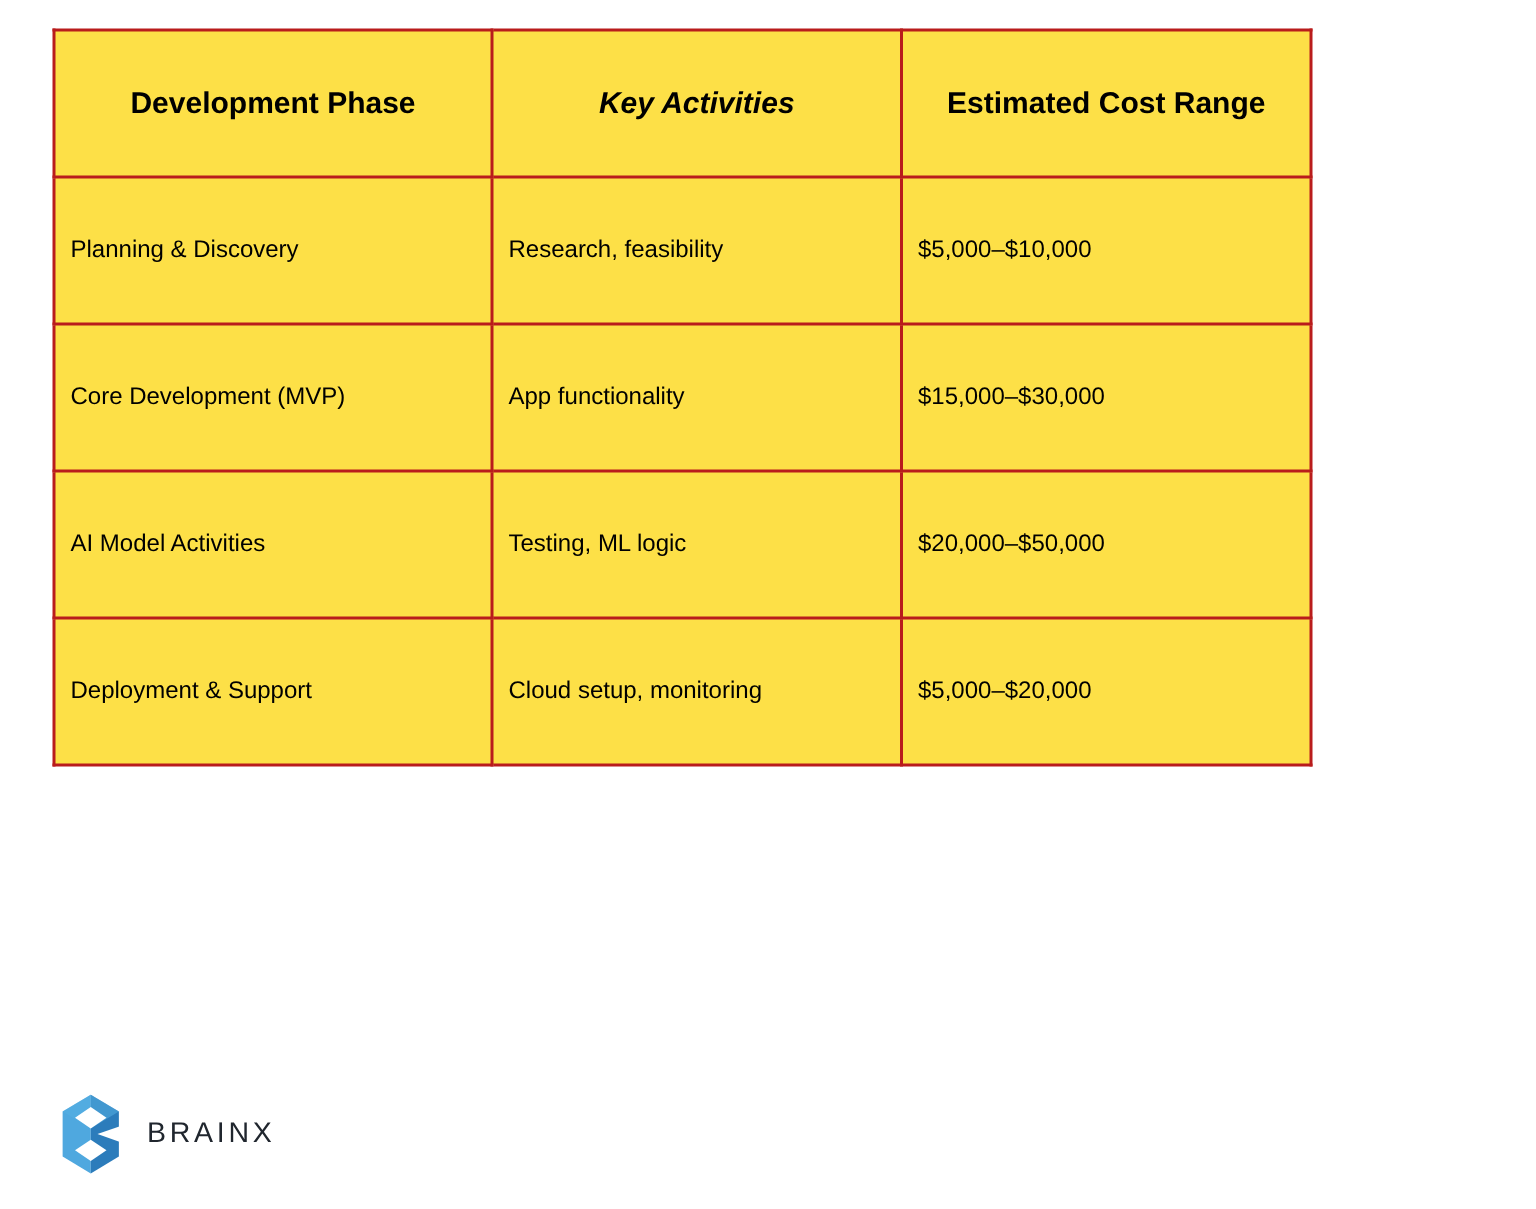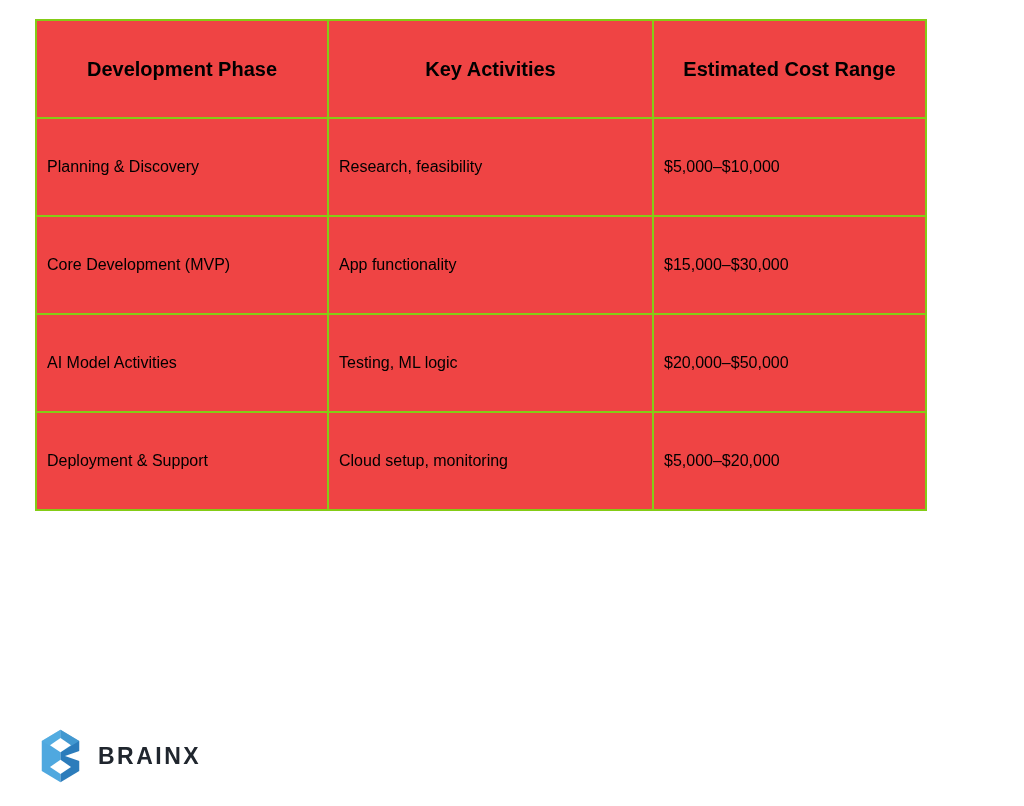--- a/index.html
+++ b/index.html
@@ -15,59 +15,59 @@
   .table-wrap {
     position: absolute;
     left: 35px;
     top: 19px;
   }
   table.cost-table {
     border-collapse: collapse;
     table-layout: fixed;
   }
   .cost-table th, .cost-table td {
-    border: 2px solid #84cc16;
-    background: #ef4444;
+    border: 2px solid #b91c1c;
+    background: #fde047;
     color: #000000;
     vertical-align: middle;
   }
   .cost-table th {
     height: 98px;
     font-size: 20px;
     font-weight: bold;
     text-align: center;
     padding: 0 8px;
   }
   .cost-table td {
     height: 98px;
     font-size: 16px;
     font-weight: normal;
     text-align: left;
     padding: 0 8px 0 10px;
   }
   .col-phase { width: 292px; }
-  .col-activities { width: 325px; }
+  .col-activities { width: 273px; font-style: italic; }
   .col-cost { width: 273px; margin-left: 45px; }
 
   .logo {
     position: absolute;
     left: 38px;
     top: 729px;
     display: flex;
     align-items: center;
     gap: 15px;
   }
   .logo-icon {
     width: 45px;
     height: 54px;
     display: block;
   }
   .logo-text {
-    font-size: 23px;
-    font-weight: bold;
+    font-size: 19px;
+    font-weight: normal;
     letter-spacing: 2.5px;
     color: #20262e;
     text-transform: uppercase;
   }
 </style>
 </head>
 <body>
 
 <div class="table-wrap">
   <table class="cost-table">

